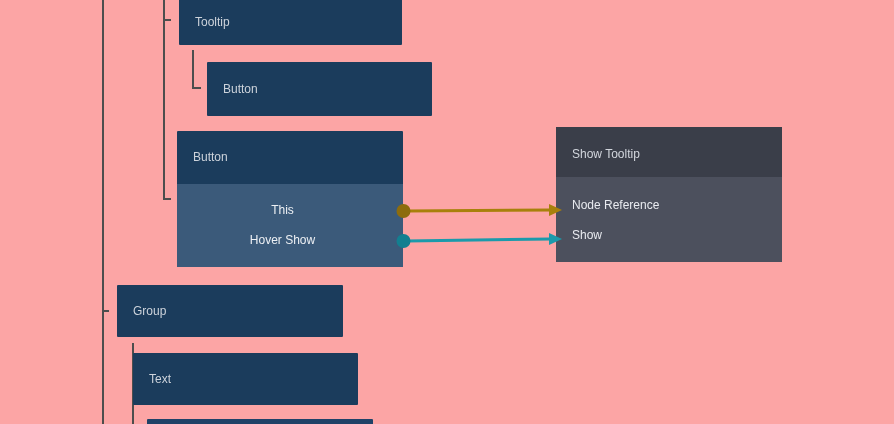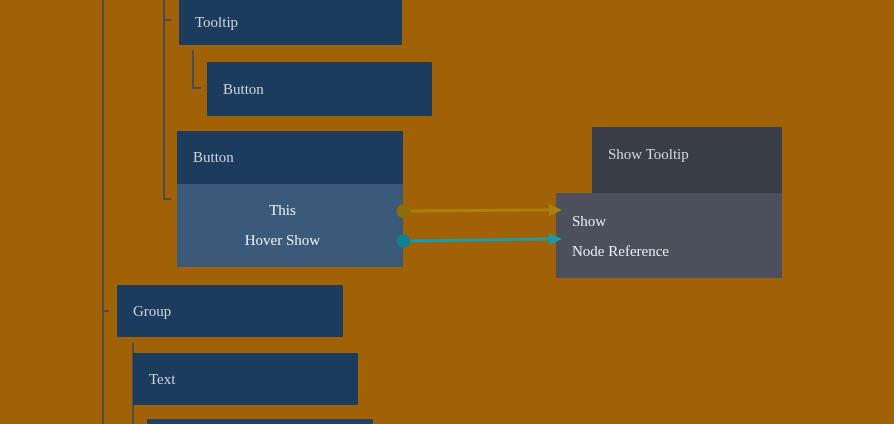--- a/index.html
+++ b/index.html
@@ -2,23 +2,23 @@
 <html><head>
 <meta charset="utf-8">
 <style>
   * { margin: 0; padding: 0; box-sizing: border-box; }
   html, body { background: #131314; }
   #canvas {
     position: relative;
     width: 894px;
     height: 424px;
     overflow: hidden;
-    background: #a16207;
-    font-family: Liberation Serif, serif;
-    font-size: 15px;
+    background: #fca5a5;
+    font-family: Liberation Sans, sans-serif;
+    font-size: 12px;
   }
   
   .tline { position: absolute; background: #4d4d4d; }
   .vline { width: 2px; }
   .hstub { height: 2px; }
   
   .node {
     position: absolute;
     background: #1b3c5c;
     color: #cdd3db;
@@ -101,26 +101,26 @@
     <span class="node-title" style="line-height:52px;">Group</span>
   </div>
 
   <div class="node" style="left:133px; top:353px; width:225px; height:52px;">
     <span class="node-title" style="line-height:52px;">Text</span>
   </div>
 
   <div class="node" style="left:147px; top:419px; width:226px; height:54px; background:#1f4268;"></div>
 
   <div class="action-node" style="left:556px; top:127px; width:226px;">
-    <div class="action-header" style="height:66px; line-height:54px;margin-left:36px;">
+    <div class="action-header" style="height:50px; line-height:54px;">
       <span>Show Tooltip</span>
     </div>
     <div class="action-body" style="height:85px;">
+      <div class="in-row">Node Reference</div>
       <div class="in-row">Show</div>
-      <div class="in-row">Node Reference</div>
     </div>
   </div>
 
   <svg id="wires" viewBox="0 0 894 424">
     <line x1="407" y1="211" x2="551" y2="210" stroke-width="3" stroke="#a8800b"></line>
     <polygon points="562,210 549,204 549,216" fill="#a8800b"></polygon>
     <circle cx="403.5" cy="211" r="7" fill="#8d6c0d"></circle>
 
     <line x1="407" y1="241" x2="551" y2="239" stroke-width="3" stroke="#1b9aab"></line>
     <polygon points="562,239 549,233 549,245" fill="#1b9aab"></polygon>

